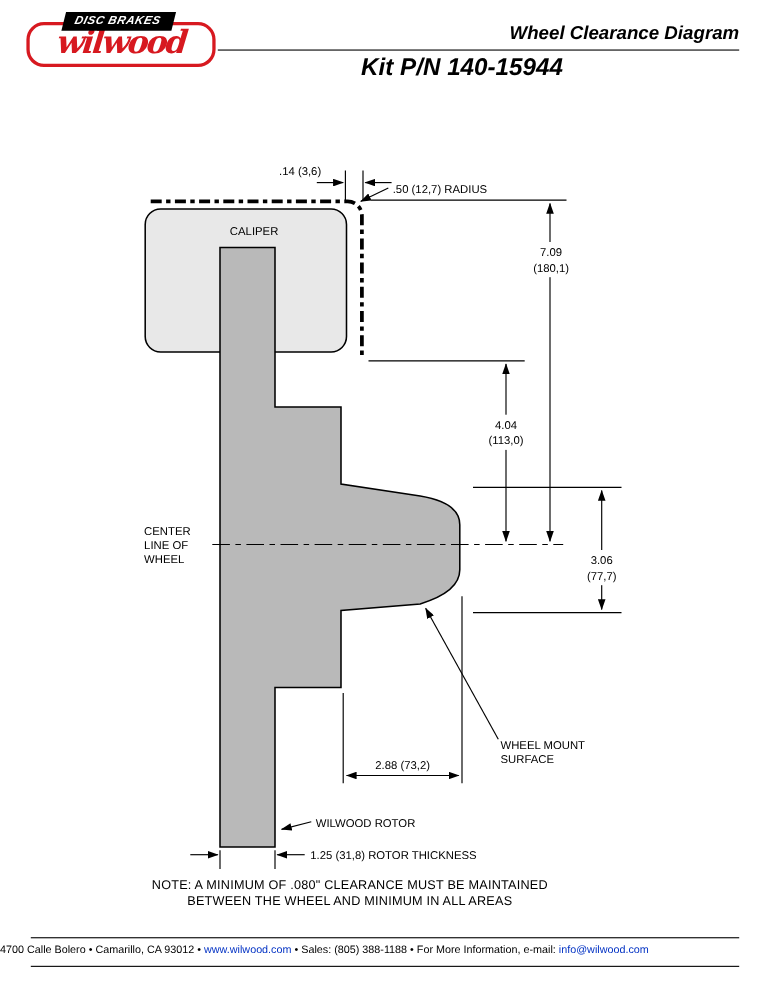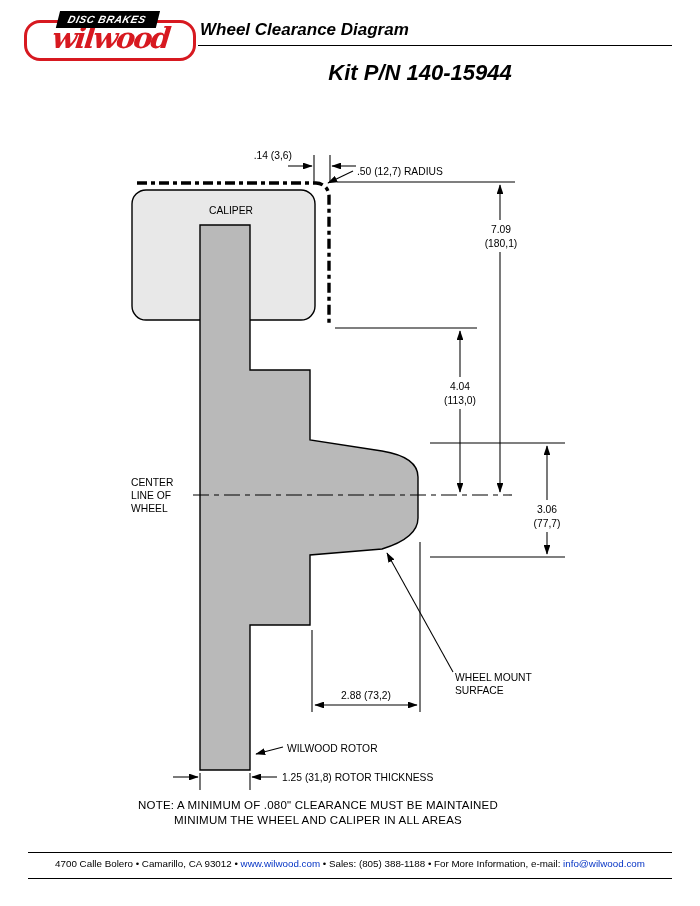--- a/index.html
+++ b/index.html
@@ -7,37 +7,37 @@
   body{font-family:"Liberation Sans",sans-serif;position:relative;overflow:hidden;color:#000}
 
   
   .logo{position:absolute;left:24px;top:11px;width:172px;height:50px}
   .logo-box{position:absolute;left:0;right:0;top:9px;bottom:0;border:3px solid #d71920;border-radius:16px;background:#fff;
             display:flex;align-items:center;justify-content:center}
   .logo-script{font-family:"DejaVu Serif",serif;font-style:italic;font-weight:700;font-size:29px;color:#d71920;
                letter-spacing:-2px;transform:skewX(-6deg);line-height:1;padding-bottom:4px}
   .logo-banner{position:absolute;left:34px;top:0;background:#000;color:#fff;font-style:italic;font-weight:700;
                font-size:10.5px;line-height:1;padding:3px 12px 3px 10px;transform:skewX(-14deg);letter-spacing:.5px;z-index:3}
-  .hdr-title{position:absolute;left:200px;right:28px;top:20px;text-align:left;font-size:17px;font-weight:700;font-style:italic}
+  .hdr-title{position:absolute;left:200px;right:28px;top:20px;text-align:right;font-size:17px;font-weight:700;font-style:italic}
   .hdr-rule{position:absolute;left:198px;right:28px;top:45px;border-top:1.6px solid #000}
-  .kit-title{position:absolute;left:160px;right:20px;top:60px;text-align:center;font-size:22px;font-weight:700;font-style:italic}
+  .kit-title{position:absolute;left:160px;right:20px;top:48px;text-align:center;font-size:22px;font-weight:700;font-style:italic}
 
   
   .diagram{position:absolute;left:0;top:100px}
   .thin,.dim{stroke:#000;stroke-width:1.05;fill:none}
   .diagram text{font-family:"Liberation Sans",sans-serif;font-size:10.3px;fill:#000}
 
   
   .note{position:absolute;left:0;right:64px;text-align:center;font-size:11.5px;letter-spacing:.2px}
   .note1{top:799px}
   .note2{top:814px}
 
   
   .foot-rule1{position:absolute;left:28px;right:28px;top:852px;border-top:1.3px solid #000}
-  .foot-text{position:absolute;left:0;right:0;top:858px;text-align:center;font-size:9.8px}
+  .foot-text{position:absolute;left:0;right:0;top:858px;text-align:left;font-size:9.8px}
   .foot-text .lnk{color:#0433c4;cursor:pointer}
   .foot-rule2{position:absolute;left:28px;right:28px;top:878px;border-top:1.3px solid #000}
   .rev{position:absolute;left:40px;top:920px;font-size:8.5px}
 </style>
 </head>
 <body>
 
 <div class="logo">
   <div class="logo-banner">
     <span>DISC BRAKES</span>
@@ -115,18 +115,18 @@
   <text x="131" y="399">LINE OF</text>
   <text x="131" y="412">WHEEL</text>
 
   <text x="455" y="581">WHEEL MOUNT</text>
   <text x="455" y="594">SURFACE</text>
 
   <text x="287" y="652">WILWOOD ROTOR</text>
 </svg>
 
 <div class="note note1">NOTE: A MINIMUM OF .080" CLEARANCE MUST BE MAINTAINED</div>
-<div class="note note2">MINIMUM THE WHEEL AND CALIPER IN ALL AREAS</div>
+<div class="note note2">BETWEEN THE WHEEL AND MINIMUM IN ALL AREAS</div>
 
 <div class="foot-rule1"></div>
 <div class="foot-text"><span>4700 Calle Bolero • Camarillo, CA 93012 • </span><span class="lnk">www.wilwood.com</span><span> • Sales: (805) 388-1188 • For More Information, e-mail: </span><span class="lnk">info@wilwood.com</span></div>
 <div class="foot-rule2"></div>
 <div class="rev">REV DATE:  06-25-20</div>
 
 </body></html>

